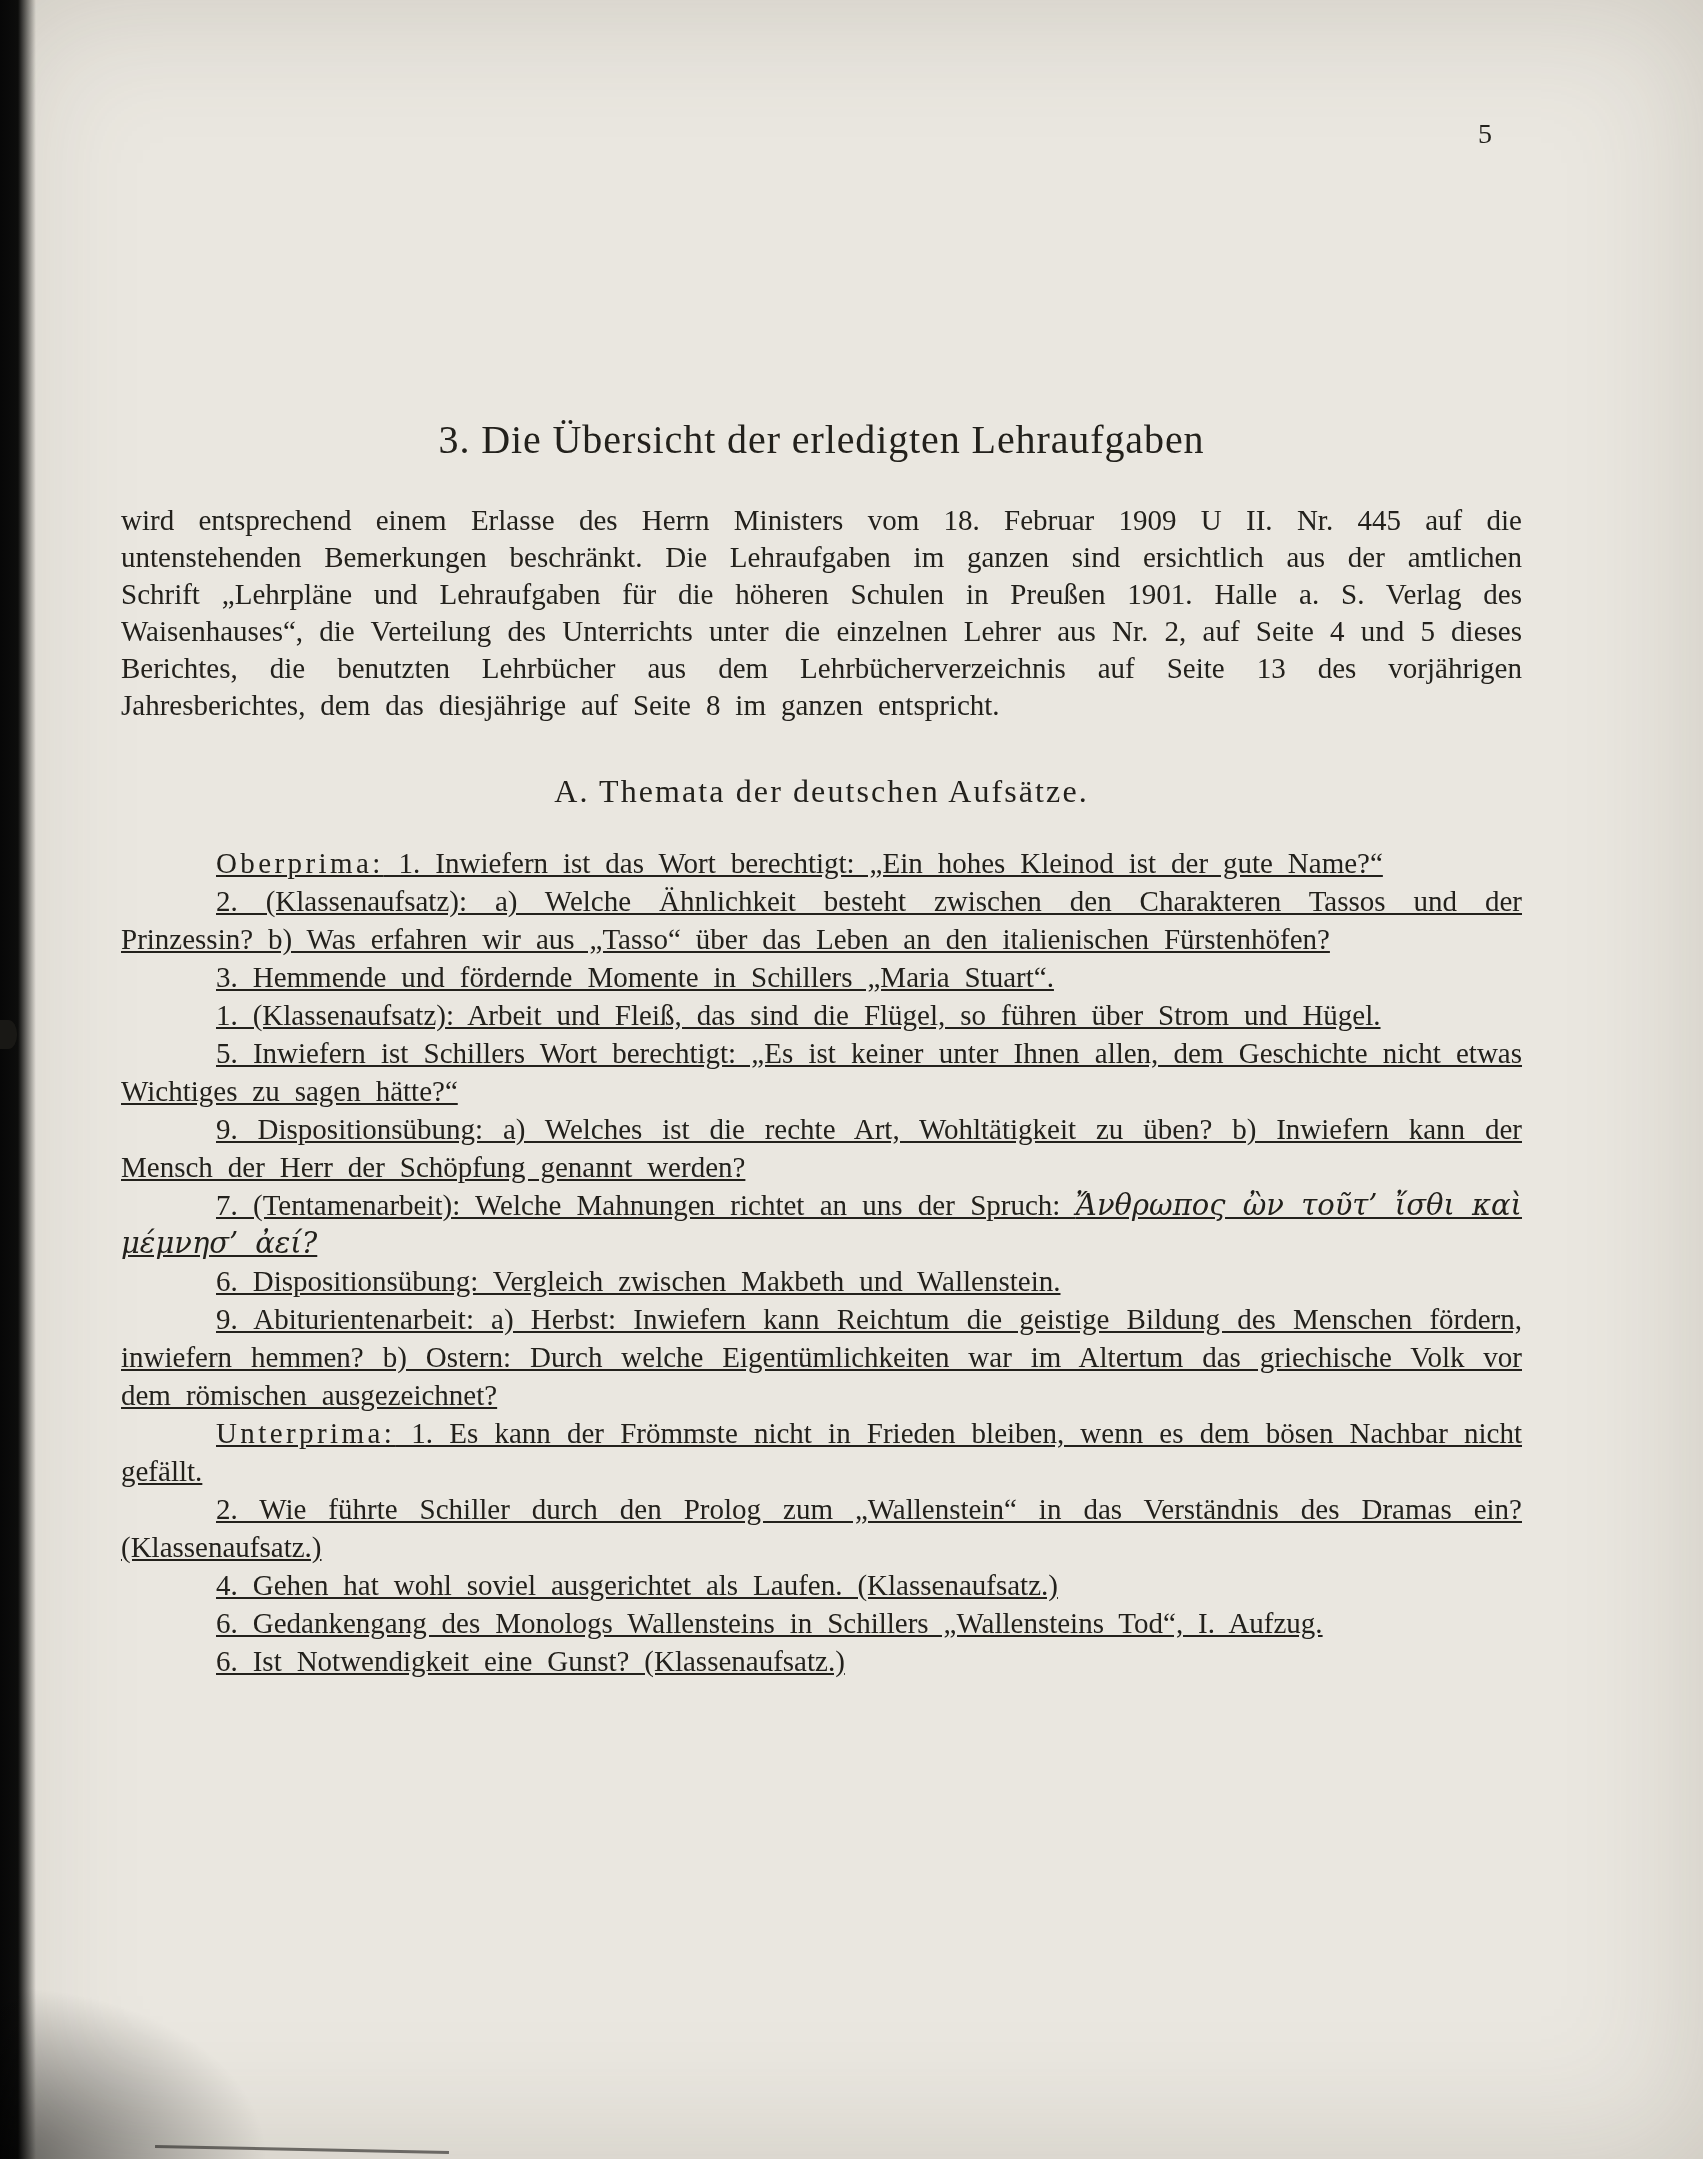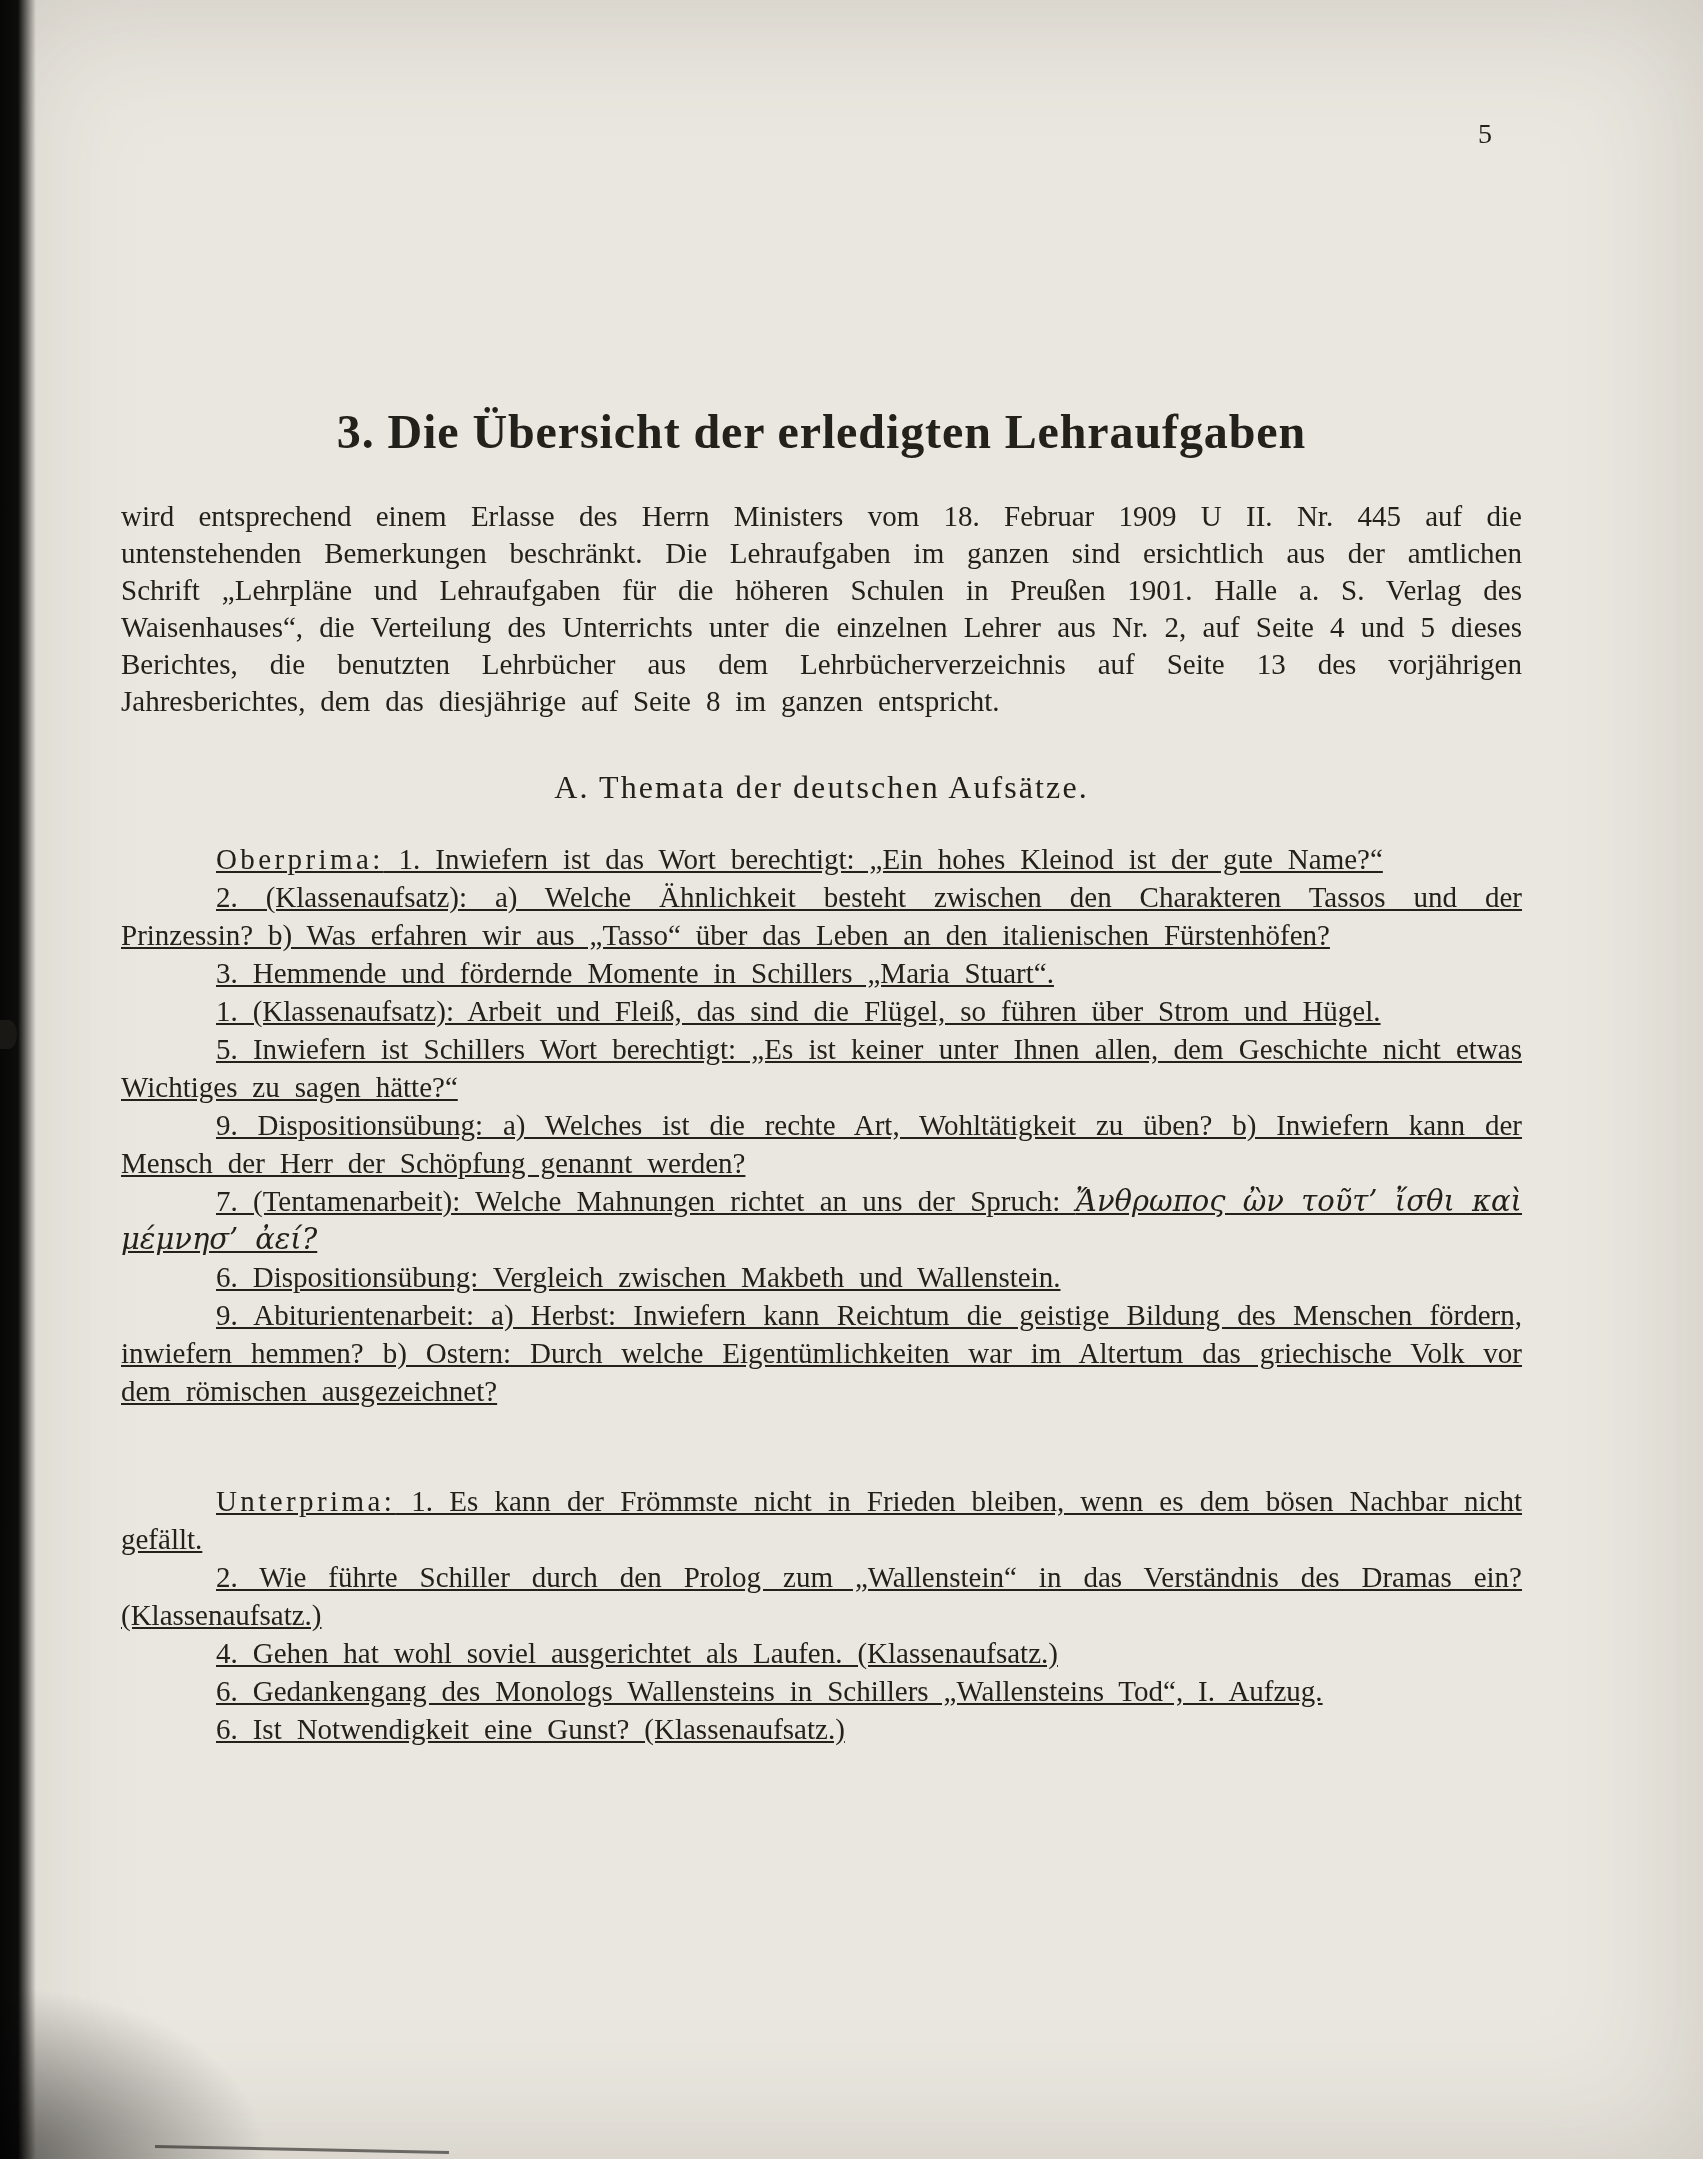--- a/index.html
+++ b/index.html
@@ -53,24 +53,24 @@
     font-size: 28px;
     letter-spacing: 0.9px;
   }
   .content {
     position: absolute;
     left: 121px;
     top: 400px;
     width: 1401px;
   }
   h1.title {
-    margin: 4px 0 39px 0;
+    margin: 16px 0 39px 0;
     text-align: center;
-    font-size: 48px;
-    font-weight: bold;
+    font-size: 40px;
+    font-weight: normal;
     letter-spacing: 0.9px;
   }
   p.intro {
     margin: 0;
     font-size: 29px;
     line-height: 37px;
     text-align: justify;
     word-spacing: 7.7px;
   }
   h2.section {
@@ -83,21 +83,20 @@
   #topics p.topic {
     margin: 0;
     font-size: 29px;
     line-height: 38px;
     text-align: justify;
     text-indent: 95px;
     word-spacing: 7.7px;
     text-decoration: underline;
   }
   #topics p.topic.gap {
-    margin-top: 72px;
   }
   .spaced {
     letter-spacing: 3.4px;
   }
   .greek {
     font-style: italic;
     font-family: "DejaVu Serif", serif;
   }
 </style>
 </head>

